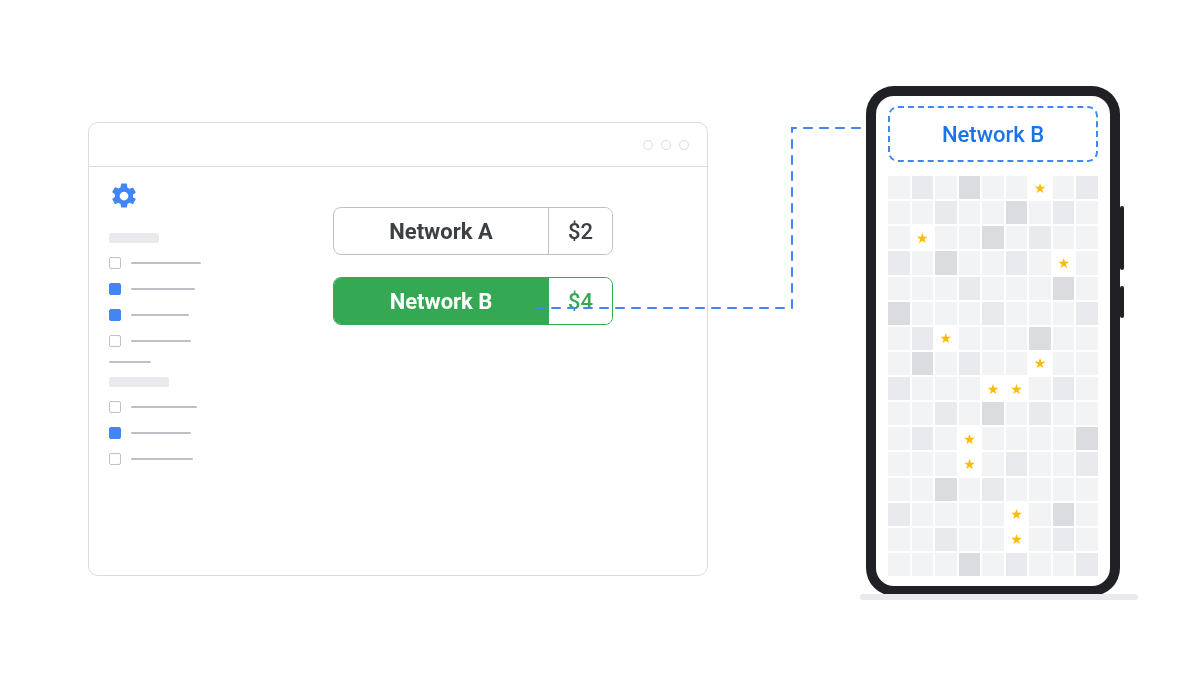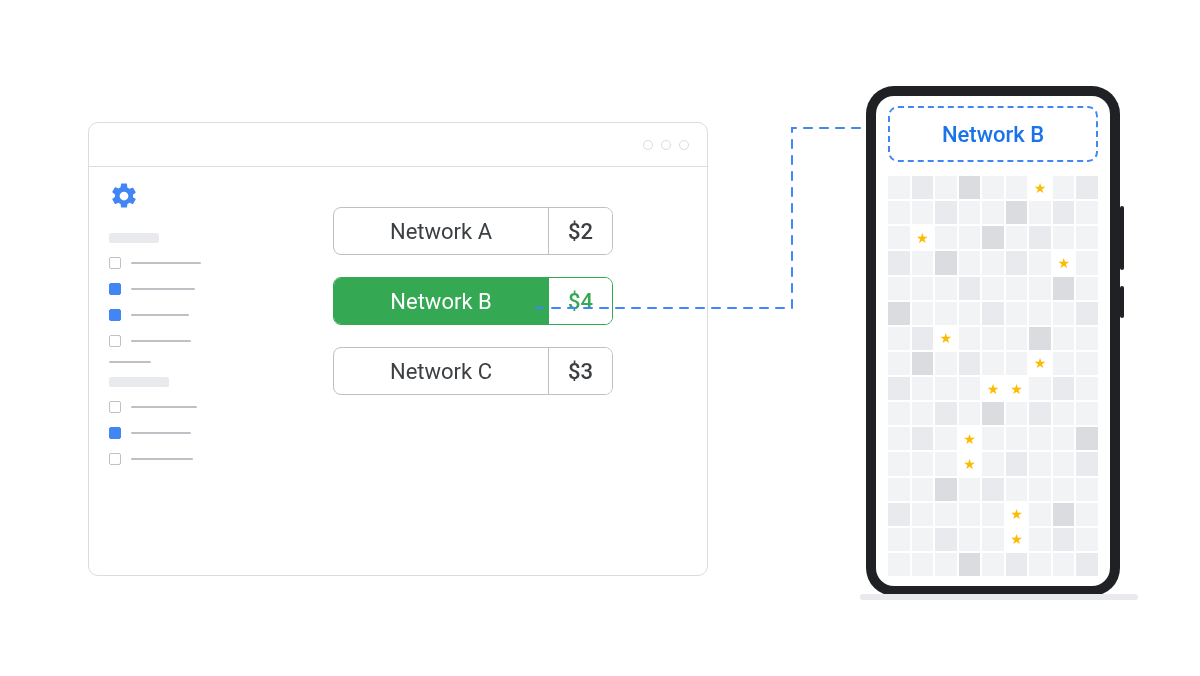--- a/index.html
+++ b/index.html
@@ -106,21 +106,21 @@
     height: 48px;
     width: 280px;
     background: #fff;
   }
   .net-name {
     flex: 1;
     display: flex;
     align-items: center;
     justify-content: center;
     font-size: 22px;
-    font-weight: 400;
+    font-weight: 700;
     color: #3c4043;
   }
   .net-price {
     width: 64px;
     display: flex;
     align-items: center;
     justify-content: center;
     font-size: 22px;
     font-weight: 500;
     color: #3c4043;
@@ -270,24 +270,20 @@
 
     <div class="networks" id="net-list">
         <div class="net-row">
           <div class="net-name">Network A</div>
           <div class="net-price">$2</div>
         </div>
         <div class="net-row selected">
           <div class="net-name">Network B</div>
           <div class="net-price">$4</div>
         </div>
-        <div class="net-row">
-          <div class="net-name">Network C</div>
-          <div class="net-price">$3</div>
-        </div>
       </div>
   </div>
 </div>
 
 <div class="phone">
   <div class="phone-btn a"></div>
   <div class="phone-btn b"></div>
   <div class="phone-shadow"></div>
   <div class="phone-screen">
     <div class="phone-banner">

